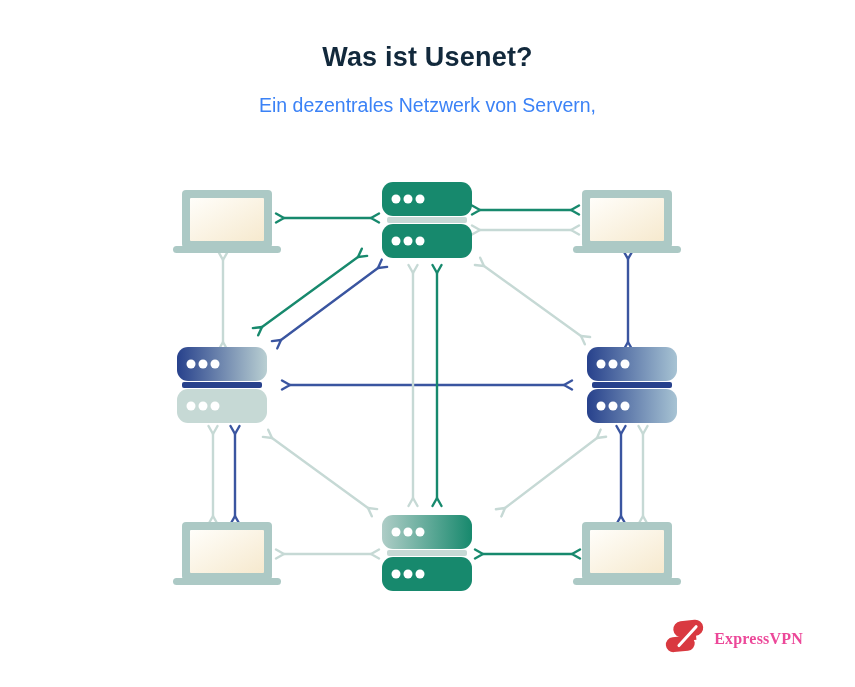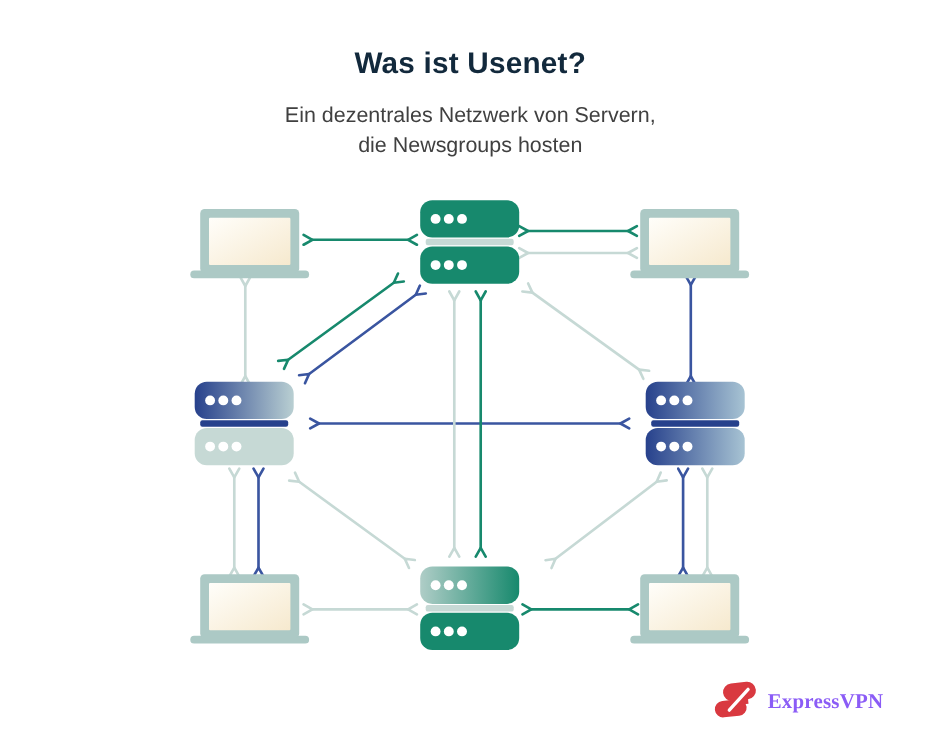--- a/index.html
+++ b/index.html
@@ -2,34 +2,34 @@
 <html><head>
 <meta charset="utf-8">
 <style>
   html,body{margin:0;padding:0;background:#fff;}
   .page{position:relative;width:855px;height:687px;background:#fff;overflow:hidden;
         font-family:"Liberation Sans",sans-serif;}
   .header{position:absolute;top:0;left:0;width:855px;text-align:center;}
   .title{margin:0;position:absolute;top:42px;left:0;width:855px;
          font-size:27px;font-weight:600;letter-spacing:.2px;color:#12293C;}
   .subtitle{margin:0;position:absolute;top:92px;left:0;width:855px;
-            font-size:19.5px;font-weight:400;line-height:27px;color:#404040;}
+            font-size:19.5px;font-weight:400;line-height:27px;color:#3b82f6;}
   .diagram{position:absolute;top:0;left:0;}
   .brand{position:absolute;top:618px;right:52px;display:flex;align-items:center;gap:9px;}
   .brand-name{font-family:"Liberation Serif",serif;font-weight:700;
-              font-size:19px;color:#8b5cf6;letter-spacing:.2px;}
+              font-size:16px;color:#ec4899;letter-spacing:.2px;}
 </style>
 </head>
 <body>
 
 <div class="page">
 
   <div class="header">
     <h1 class="title">Was ist Usenet?</h1>
-    <p class="subtitle"><span>Ein dezentrales Netzwerk von Servern,</span><br><span>die Newsgroups hosten</span></p>
+    <p class="subtitle"><span>Ein dezentrales Netzwerk von Servern,</span><br></p>
   </div>
 
   <svg id="diagram-svg" class="diagram" width="855" height="687" viewBox="0 0 855 687">
       <defs>
         <linearGradient id="gradCream" x1="0" y1="0" x2="1" y2="1">
           <stop offset="0%" stop-color="#FFFEFA"></stop>
           <stop offset="100%" stop-color="#F6E9CE"></stop>
         </linearGradient>
         <linearGradient id="gradNavySage" x1="0" y1="0" x2="1" y2="0">
           <stop offset="0%" stop-color="#27418C"></stop>

